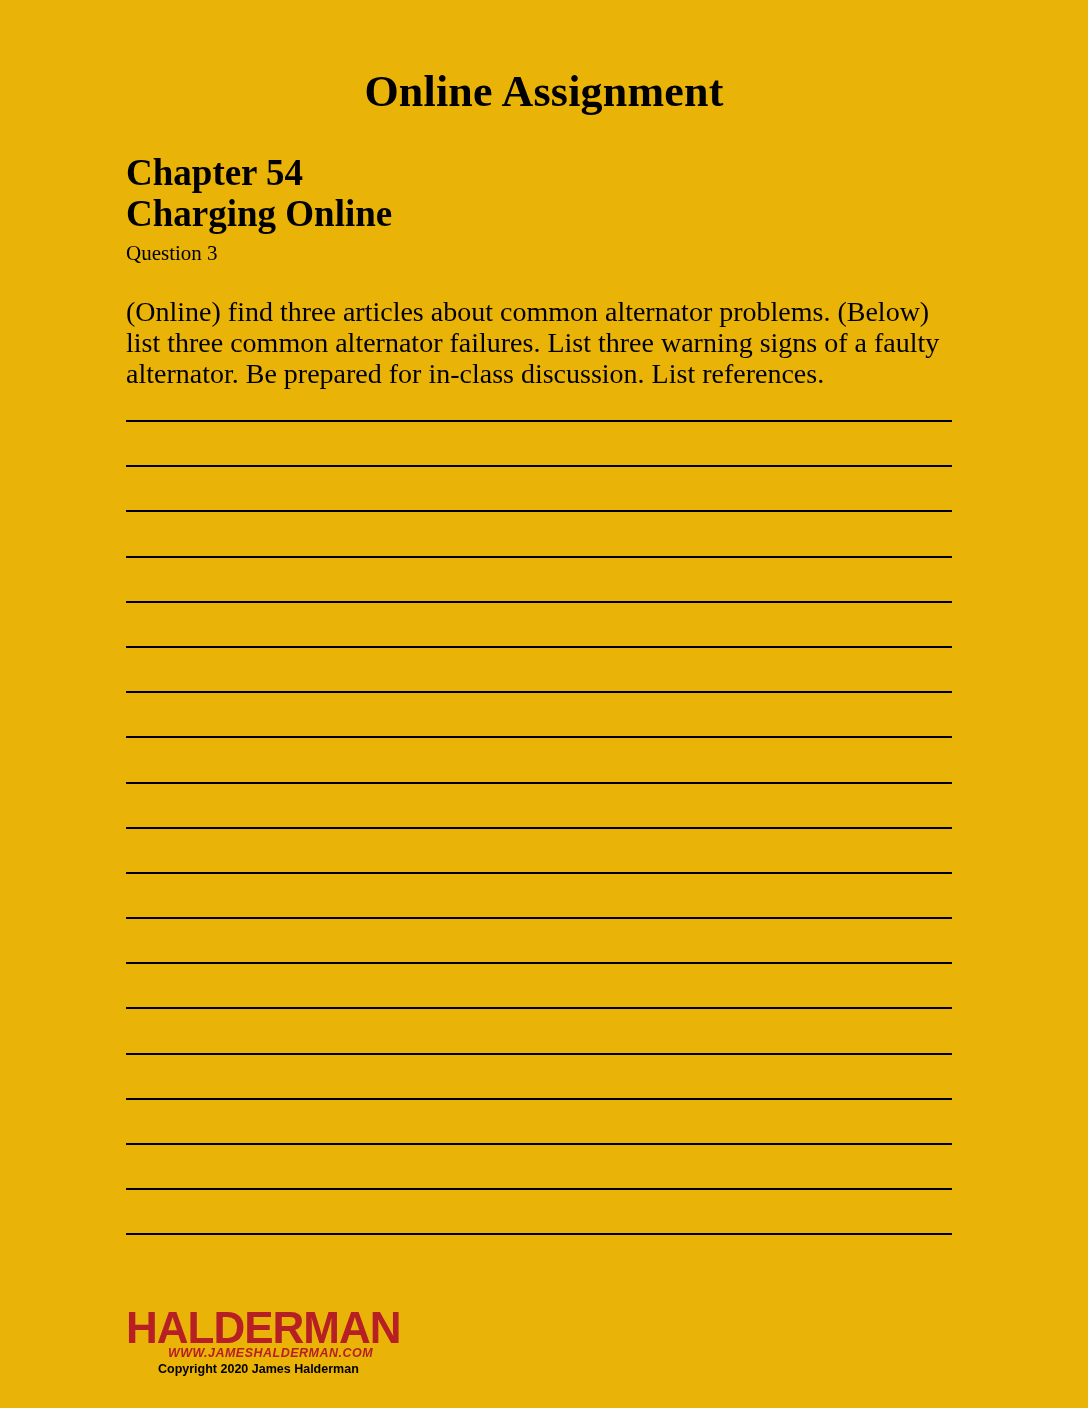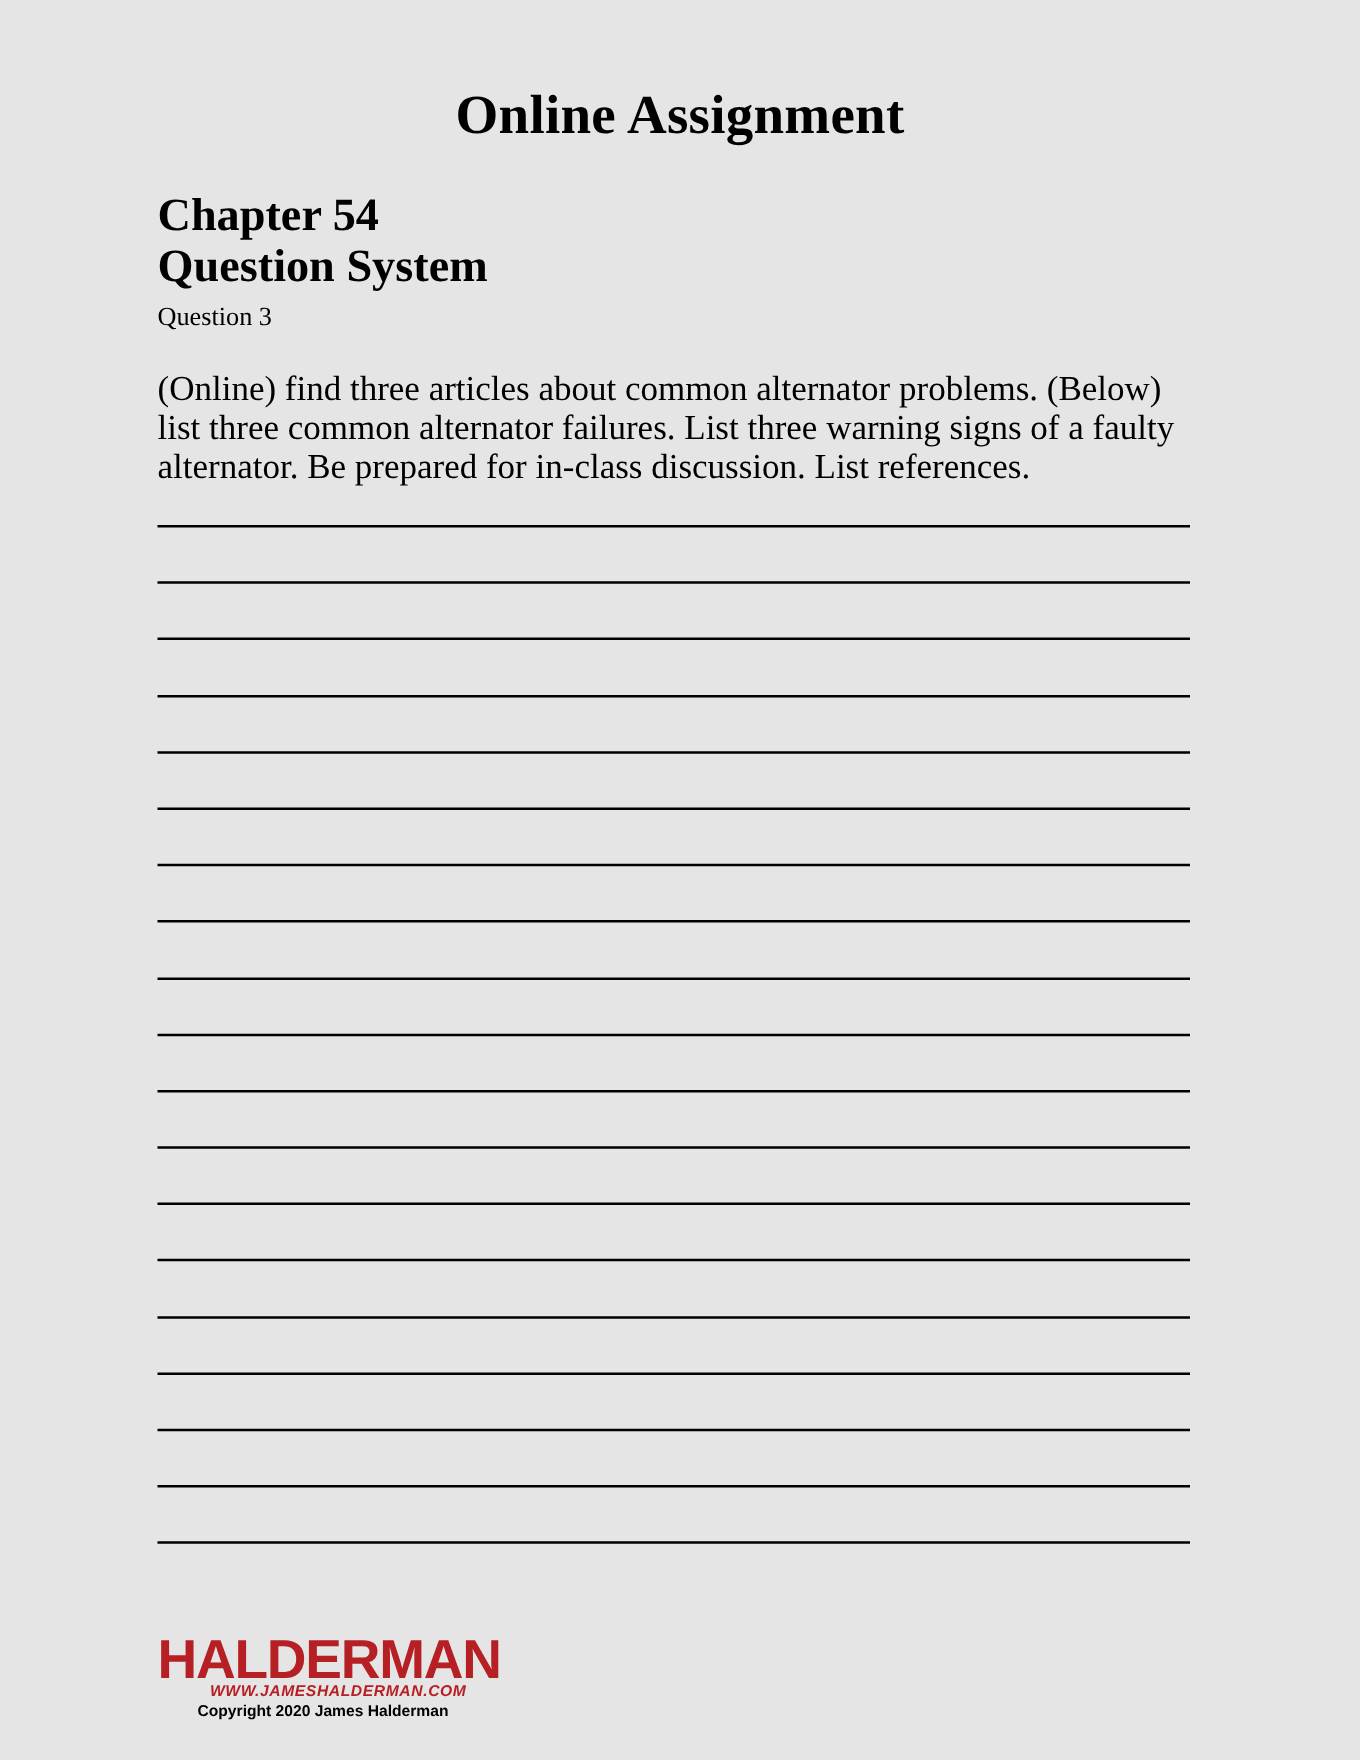--- a/index.html
+++ b/index.html
@@ -11,21 +11,21 @@
     width: 1088px;
     height: 1408px;
     position: relative;
     font-family: "Liberation Serif", serif;
     color: #000000;
     overflow: hidden;
   }
   .page {
     position: absolute;
     inset: 0;
-    background: #e5e5e5;
+    background: #eab308;
   }
   .doc-title {
     position: absolute;
     top: 66px;
     left: 0;
     width: 100%;
     text-align: center;
     font-family: "Liberation Serif", serif;
     font-weight: bold;
     font-size: 44px;
@@ -102,21 +102,21 @@
 </style>
 </head>
 <body>
 
 <div class="page">
 
   <div class="doc-title">Online Assignment</div>
 
   <div class="chapter-block">
     <div>Chapter 54</div>
-    <div>Question System</div>
+    <div>Charging Online</div>
   </div>
 
   <div class="question-label">Question 3</div>
 
   <div class="prompt">(Online) find three articles about common alternator problems. (Below) list three common alternator failures. List three warning signs of a faulty alternator. Be prepared for in-class discussion. List references.</div>
 
   <div class="lines">
       <div class="rule"></div>
       <div class="rule"></div>
       <div class="rule"></div>

